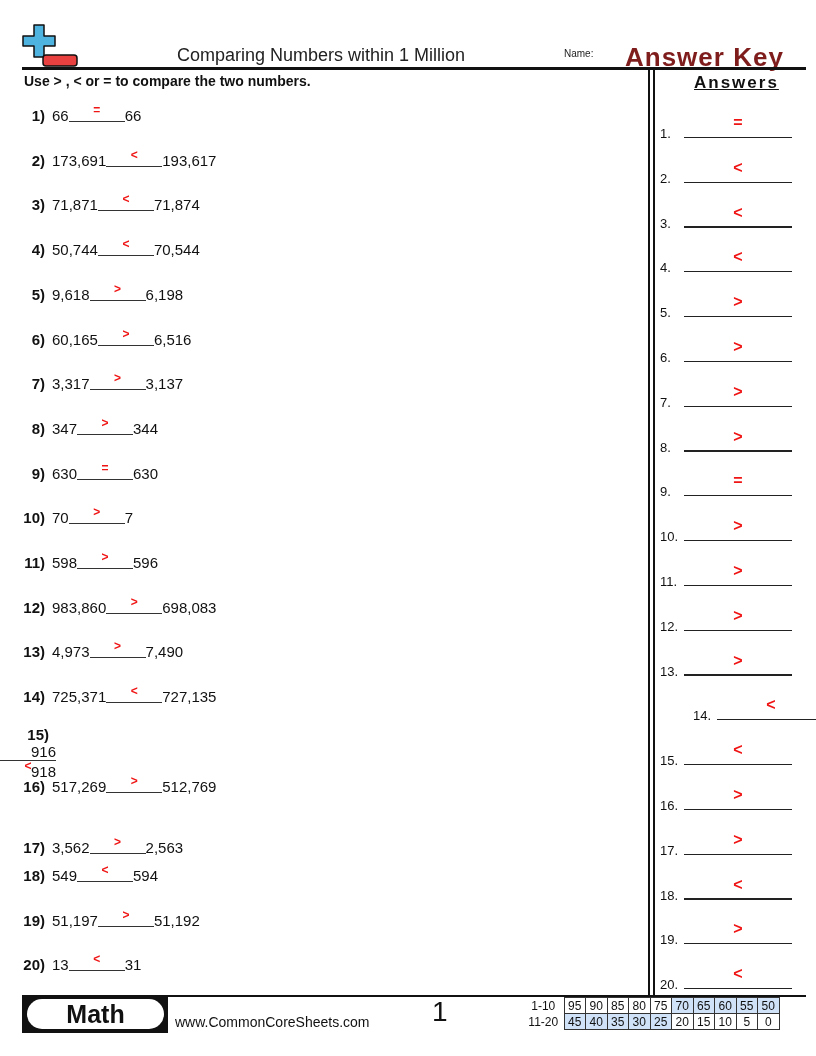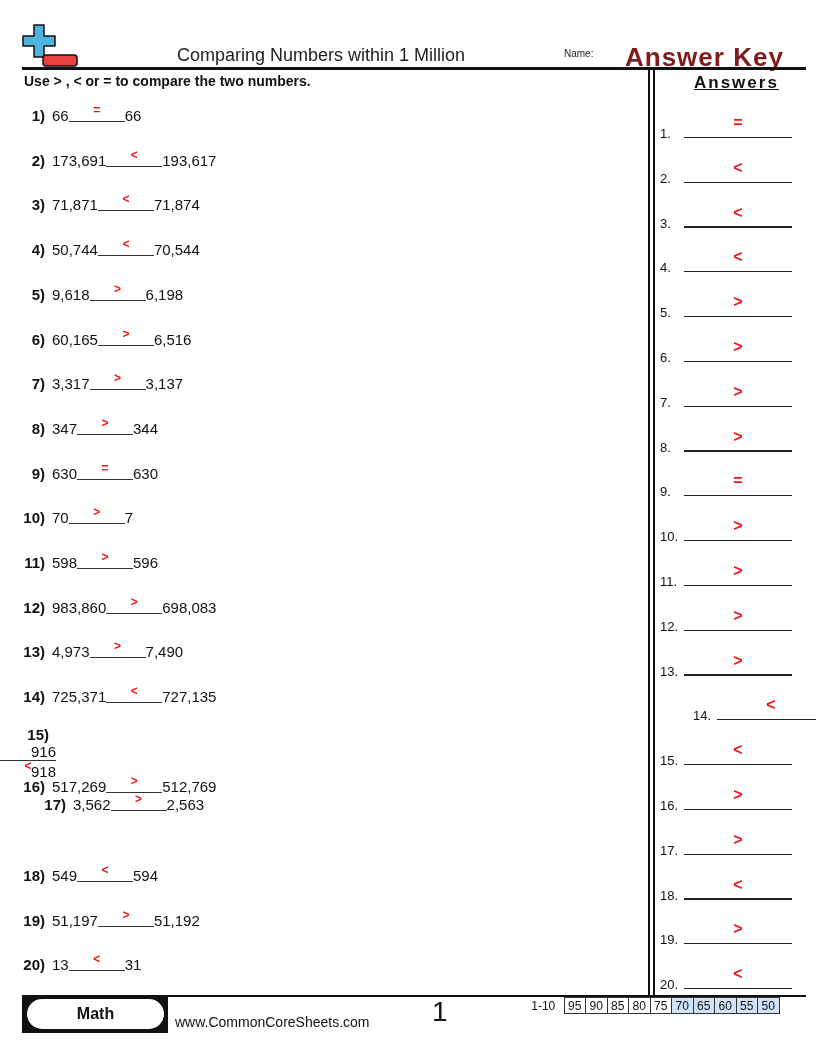--- a/index.html
+++ b/index.html
@@ -26,21 +26,21 @@
   .problem .blank { width: 56px; border-bottom: 1.3px solid #333; height: 18px; position: relative; margin-bottom: 2px; }
   .problem .blank span { position: absolute; left: 0; right: 0; top: -1px; text-align: center; color: #f01515; font-size: 12px; font-weight: bold; }
 
   .answer-row { position: absolute; left: 660px; width: 132px; height: 30px; }
   .answer-row .alabel { position: absolute; left: 0; bottom: 0; font-size: 13px; color: #111; }
   .answer-row .aline { position: absolute; left: 24px; right: 0; bottom: 3px; height: 1.3px; background: #222; }
   .answer-row .aval { position: absolute; left: 24px; right: 0; bottom: 9px; text-align: center; font-size: 16px; font-weight: bold; color: #f01515; }
 
   .footer-rule { position: absolute; left: 22px; top: 995px; width: 784px; height: 2px; background: #111; }
   .footer-black { position: absolute; left: 22px; top: 995px; width: 146px; height: 38px; background: #111; }
-  .math-pill { position: absolute; left: 27px; top: 999px; width: 137px; height: 30px; background: #fff; border-radius: 15px; display: flex; align-items: center; justify-content: center; font-size: 16px; font-weight: bold; color: #111; }
+  .math-pill { position: absolute; left: 27px; top: 999px; width: 137px; height: 30px; background: #fff; border-radius: 15px; display: flex; align-items: center; justify-content: center; font-size: 25px; font-weight: bold; color: #111; }
   .site { position: absolute; left: 175px; top: 1014px; font-size: 14px; color: #111; }
   .page-num { position: absolute; left: 432px; top: 996px; font-size: 28px; color: #111; }
 
   .score-table { position: absolute; left: 526px; top: 997px; border-collapse: collapse; font-size: 12px; }
   .score-table td { height: 16px; text-align: center; padding: 0; border: 1px solid #333; min-width: 21.5px; color: #111; }
   .score-table td.rl { border: none; padding-right: 3px; width: 38px; }
   .score-table td.hl { background: #cfe2f7; }
 </style>
 </head>
 <body>
@@ -184,21 +184,21 @@
       <span class="rnum">918</span>
     </div>
     <div class="problem" style="top: 770.5px;">
       <span class="num">16)</span>
       <span class="lnum">517,269</span>
       <span class="blank">
         <span>&gt;</span>
       </span>
       <span class="rnum">512,769</span>
     </div>
-    <div class="problem" style="top: 789px; padding-left: 21px;">
+    <div class="problem" style="top: 832px;">
       <span class="num">17)</span>
       <span class="lnum">3,562</span>
       <span class="blank">
         <span>&gt;</span>
       </span>
       <span class="rnum">2,563</span>
     </div>
     <div class="problem" style="top: 859.9px;">
       <span class="num">18)</span>
       <span class="lnum">549</span>
@@ -342,14 +342,27 @@
         <td>90</td>
         <td>85</td>
         <td>80</td>
         <td>75</td>
         <td class="hl">70</td>
         <td class="hl">65</td>
         <td class="hl">60</td>
         <td class="hl">55</td>
         <td class="hl">50</td>
       </tr>
+      <tr>
+        <td class="rl">11-20</td>
+        <td class="hl">45</td>
+        <td class="hl">40</td>
+        <td class="hl">35</td>
+        <td class="hl">30</td>
+        <td class="hl">25</td>
+        <td>20</td>
+        <td>15</td>
+        <td>10</td>
+        <td>5</td>
+        <td>0</td>
+      </tr>
     </tbody>
 </table>
 
 </body></html>

